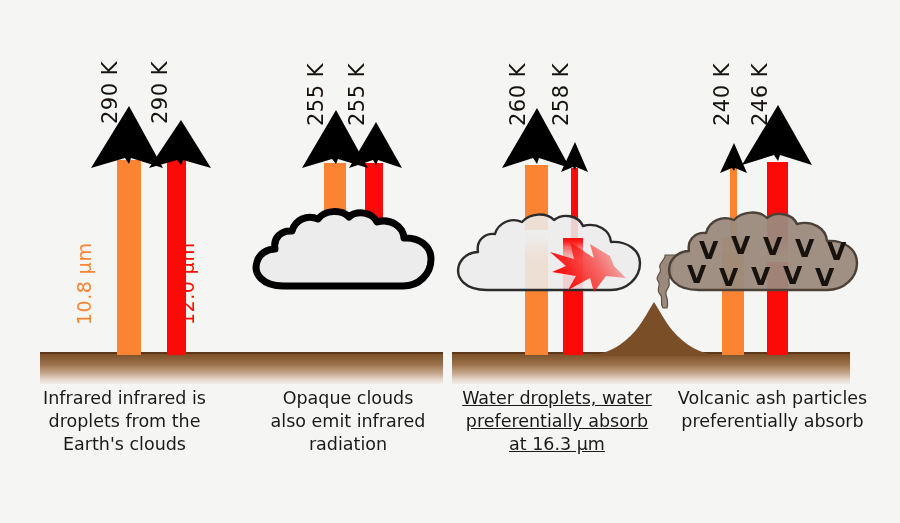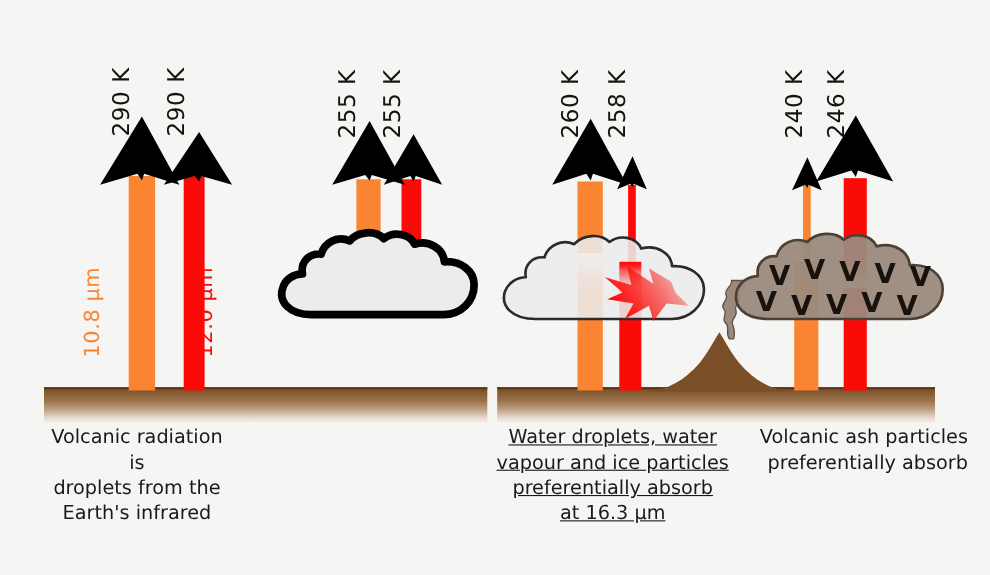--- a/index.html
+++ b/index.html
@@ -119,23 +119,23 @@
       <path d="M38 0 L68 48 L40 40 L38 45 L34 40 L6 48 Z" fill="#000000"></path>
     </svg>
 
     <div class="temp-label" style="left:122px; top:100px;">290 K</div>
     <div class="temp-label" style="left:172px; top:100px;">290 K</div>
 
     <div class="wl-label wl-orange" style="left:95px; top:303px;">10.8 µm</div>
     <div class="wl-label wl-red" style="left:198px; top:303px;">12.0 µm</div>
 
     <div class="caption" style="left:42px; top:387px; width:165px;">
-      <div>Volcanic radiation is</div>
+      <div>Infrared infrared is</div>
       <div>droplets from the</div>
-      <div>Earth's infrared</div>
+      <div>Earth's clouds</div>
     </div>
   </div>
 
   <div class="panel" style="left:240px; width:210px;">
 
     <div class="beam beam-orange" style="left:84px; top:163px; width:22px; height:70px;"></div>
     <div class="beam beam-red" style="left:125px; top:163px; width:18px; height:70px;"></div>
 
     <svg style="position:absolute; left:56px; top:110px;" width="82" height="58" viewBox="0 0 82 58">
       <path d="M40 0 L72 58 L42 49 L40 54 L36 49 L6 58 Z" fill="#000000"></path>
@@ -154,20 +154,25 @@
                C28 30 36 22 47 23
                C50 12 62 6 73 11
                C80 2 96 1 104 9
                C112 2 127 4 132 14
                C145 10 158 18 159 30
                C174 29 186 38 186 51
                C186 66 174 78 158 78
                Z" fill="#ececec" stroke="#000000" stroke-width="7" stroke-linejoin="round"></path>
     </svg>
 
+    <div class="caption" style="left:18px; top:387px; width:180px;">
+      <div>Opaque clouds</div>
+      <div>also emit infrared</div>
+      <div>radiation</div>
+    </div>
   </div>
 
   <div class="panel" style="left:450px; width:215px;">
 
     <div class="beam beam-orange" style="left:75px; top:165px; width:23px; height:65px;"></div>
     <div class="beam beam-orange-fade-top" style="left:75px; top:230px; width:23px; height:32px;"></div>
     <div class="beam beam-orange" style="left:75px; top:261px; width:23px; height:94px;"></div>
 
     <div class="beam beam-red" style="left:121px; top:168px; width:7px; height:98px;"></div>
     <div class="beam beam-red" style="left:113px; top:248px; width:20px; height:107px;"></div>
@@ -203,21 +208,20 @@
           <stop offset="45%" stop-color="#fb0b08" stop-opacity="0.55"></stop>
           <stop offset="100%" stop-color="#fb0b08" stop-opacity="1"></stop>
         </linearGradient>
       </defs>
       <path d="M20 18 L40 6 L36 20 L60 4 L56 21 L80 14 L64 28 L78 34 L54 38 L62 52 L40 40 L36 54 L24 38 L4 40 L16 28 Z" fill="url(#burstGrad)" transform="scale(-1,1) translate(-82,0)"></path>
     </svg>
     <div class="beam beam-red-fade-bottom" style="left:113px; top:238px; width:20px; height:22px;"></div>
 
     <div class="caption" style="left:-2px; top:387px; width:218px;text-decoration:underline;">
       <div>Water droplets, water</div>
-      <div>vapour and ice particles</div>
       <div>preferentially absorb</div>
       <div>at 16.3 µm</div>
     </div>
   </div>
 
   <svg style="position:absolute; left:588px; top:300px;" width="132" height="56" viewBox="0 0 132 56">
     <path d="M0 56 C20 54 34 46 48 30 C56 20 62 8 66 2 C70 8 76 20 84 30 C98 46 112 54 132 56 Z" fill="#7a4f27"></path>
   </svg>
   <svg style="position:absolute; left:646px; top:252px;" width="38" height="56" viewBox="0 0 38 56">
     <path d="M17 56
@@ -273,19 +277,19 @@
       <div style="position:absolute; left:140px; top:26px; font-size:25px; font-weight:700; color:#17120e;">V</div>
       <div style="position:absolute; left:172px; top:29px; font-size:25px; font-weight:700; color:#17120e;">V</div>
 
       <div style="position:absolute; left:32px; top:52px; font-size:25px; font-weight:700; color:#17120e;">V</div>
       <div style="position:absolute; left:64px; top:55px; font-size:25px; font-weight:700; color:#17120e;">V</div>
       <div style="position:absolute; left:96px; top:54px; font-size:25px; font-weight:700; color:#17120e;">V</div>
       <div style="position:absolute; left:128px; top:53px; font-size:25px; font-weight:700; color:#17120e;">V</div>
       <div style="position:absolute; left:160px; top:55px; font-size:25px; font-weight:700; color:#17120e;">V</div>
     </div>
 
-    <div class="caption" style="left:0px; top:387px; width:215px;text-align:right;">
+    <div class="caption" style="left:0px; top:387px; width:215px;">
       <div>Volcanic ash particles</div>
       <div>preferentially absorb</div>
     </div>
   </div>
 
 </div>
 
 </body></html>

